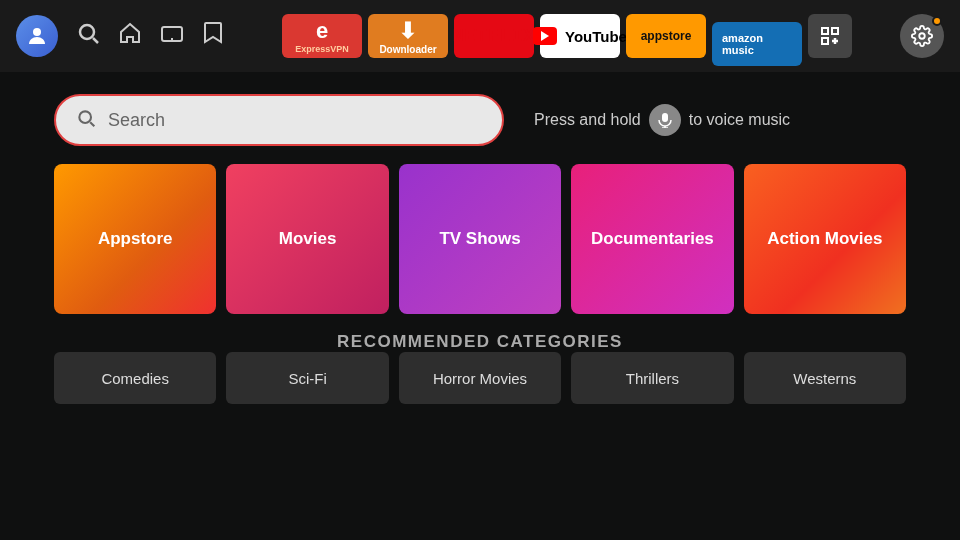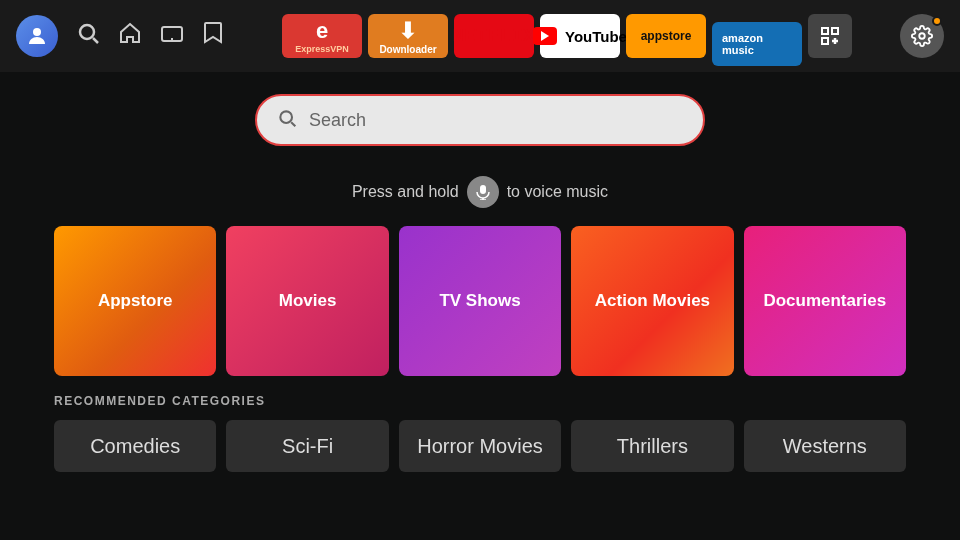--- a/index.html
+++ b/index.html
@@ -134,21 +134,20 @@
       border-radius: 50%;
       border: 2px solid #1a1a1a;
     }
 
     
     .search-area {
       display: flex;
       align-items: center;
       padding: 22px 54px 18px 54px;
       gap: 30px;
-      flex-direction: column;
     }
 
     .search-box {
       display: flex;
       align-items: center;
       background: #e8e8e8;
       border-radius: 30px;
       border: 2.5px solid #e04040;
       padding: 0 20px;
       width: 450px;
@@ -237,42 +236,42 @@
       z-index: 2;
       text-align: center;
     }
 
     
     .recommended-section {
       padding: 18px 54px 0 54px;
     }
 
     .recommended-title {
-      font-size: 12px;
+      font-size: 17px;
       font-weight: bold;
       letter-spacing: 1.5px;
       color: #aaa;
-      margin-bottom: 12px;
       text-transform: uppercase;
+      text-align: center;
     }
 
     .rec-tiles {
       display: flex;
       gap: 10px;
     }
 
     .rec-tile {
       flex: 1;
       height: 52px;
       background: #2e2e2e;
       border-radius: 6px;
       display: flex;
       align-items: center;
       justify-content: center;
-      font-size: 20px;
+      font-size: 15px;
       color: #ddd;
       cursor: pointer;
     }
 
     
     .yt-logo {
       display: flex;
       align-items: center;
       gap: 8px;
       color: #000;
@@ -452,25 +451,25 @@
   <div class="category-tiles">
     <div class="cat-tile appstore-tile">
       <span class="cat-label">Appstore</span>
     </div>
     <div class="cat-tile movies-tile">
       <span class="cat-label">Movies</span>
     </div>
     <div class="cat-tile tvshows-tile">
       <span class="cat-label">TV Shows</span>
     </div>
+    <div class="cat-tile documentaries-tile">
+      <span class="cat-label">Documentaries</span>
+    </div>
     <div class="cat-tile action-tile">
       <span class="cat-label">Action Movies</span>
-    </div>
-    <div class="cat-tile documentaries-tile">
-      <span class="cat-label">Documentaries</span>
     </div>
   </div>
 </div>
 
 <div class="recommended-section">
   <div class="recommended-title">RECOMMENDED CATEGORIES</div>
   <div class="rec-tiles">
     <div class="rec-tile">
       <span>Comedies</span>
     </div>

